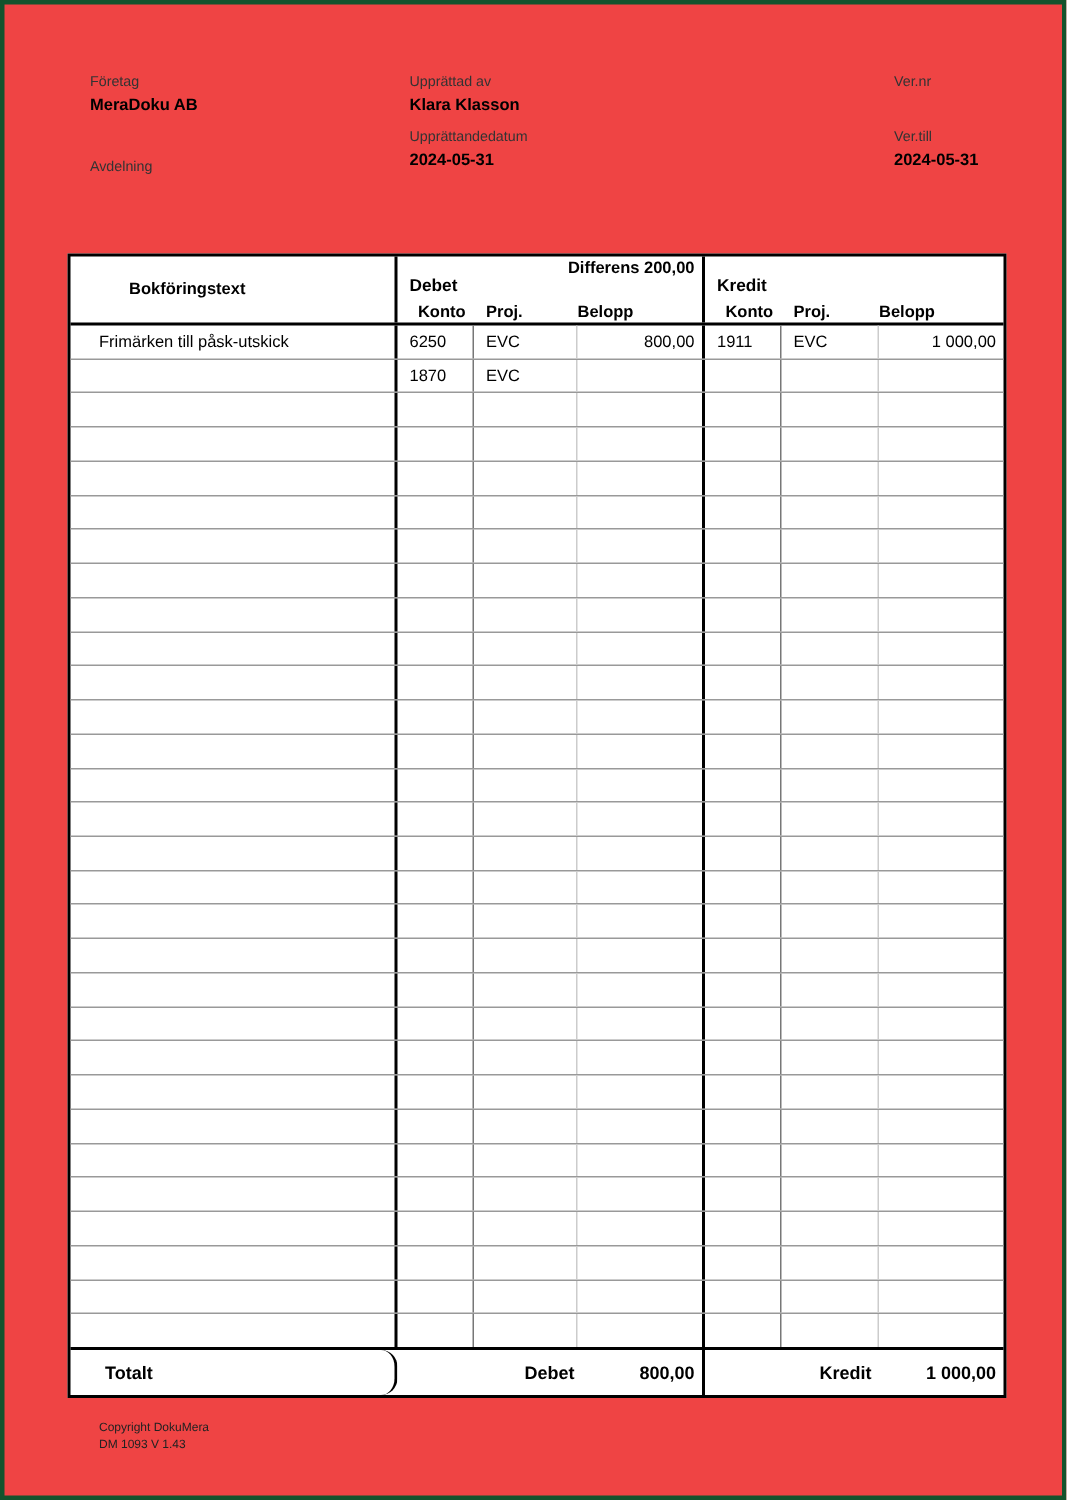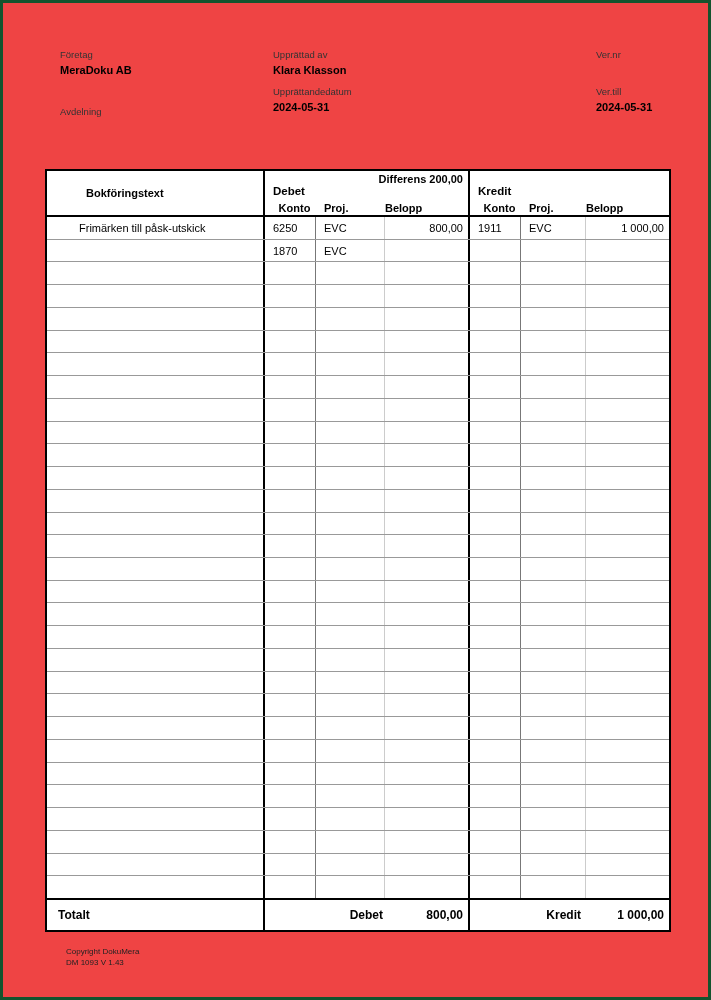--- a/index.html
+++ b/index.html
@@ -30,29 +30,29 @@
   .sec-title { position:absolute; left:8px; top:14px; font-weight:bold; font-size:11.5px; }
   .subheads { position:absolute; bottom:1px; left:0; right:0; display:flex; font-weight:bold; font-size:11px; }
   .sh-konto { width:51px; padding-left:8px;text-align:center; }
   .debet .sh-proj { width:69px; padding-left:8px; }
   .kredit .sh-proj { width:65px; padding-left:8px; }
   .sh-belopp { flex:1; text-align:left; }
   .tbody { flex:1; display:flex; flex-direction:column; }
   .trow { flex:1; display:flex; border-bottom:1px solid #999; font-size:11px; }
   .trow:last-child { border-bottom:none; }
   .trow > div { display:flex; align-items:center; overflow:hidden; white-space:nowrap; }
-  .c1 { width:218px; border-right:2px solid #000; padding-left:32px;text-align:center; }
+  .c1 { width:218px; border-right:2px solid #000; padding-left:19px;text-align:center; }
   .c2 { width:51px;  border-right:1px solid #777; padding-left:8px; }
   .c3 { width:69px;  border-right:1px solid #ccc; padding-left:8px; }
   .c4 { width:85px;  border-right:2px solid #000; justify-content:flex-end; padding-right:5px; }
   .c5 { width:51px;  border-right:1px solid #777; padding-left:8px; }
   .c6 { width:65px;  border-right:1px solid #ccc; padding-left:8px; }
   .c7 { width:83px;  justify-content:flex-end; padding-right:5px; }
   .tfoot { flex:none; height:32px; border-top:2px solid #000; display:flex; font-weight:bold; font-size:12px; }
-  .t1 { width:218px; border-right:2px solid #000; display:flex; align-items:center; padding-left:11px; }
+  .t1 { width:218px; border-right:2px solid #000; display:flex; align-items:center; padding-left:23px;border-radius:11px; }
   .t-sec { display:flex; align-items:center; }
   .t-debet { width:205px; border-right:2px solid #000; }
   .t-kredit { width:199px; }
   .t-label-d { width:118px; text-align:right; }
   .t-label-k { width:111px; text-align:right; }
   .t-amount { flex:1; text-align:right; padding-right:5px; }
   .footer { position:absolute; left:63px; top:944px; font-size:8px; color:#222; line-height:1.35; }
 </style>
 </head>
 <body>

